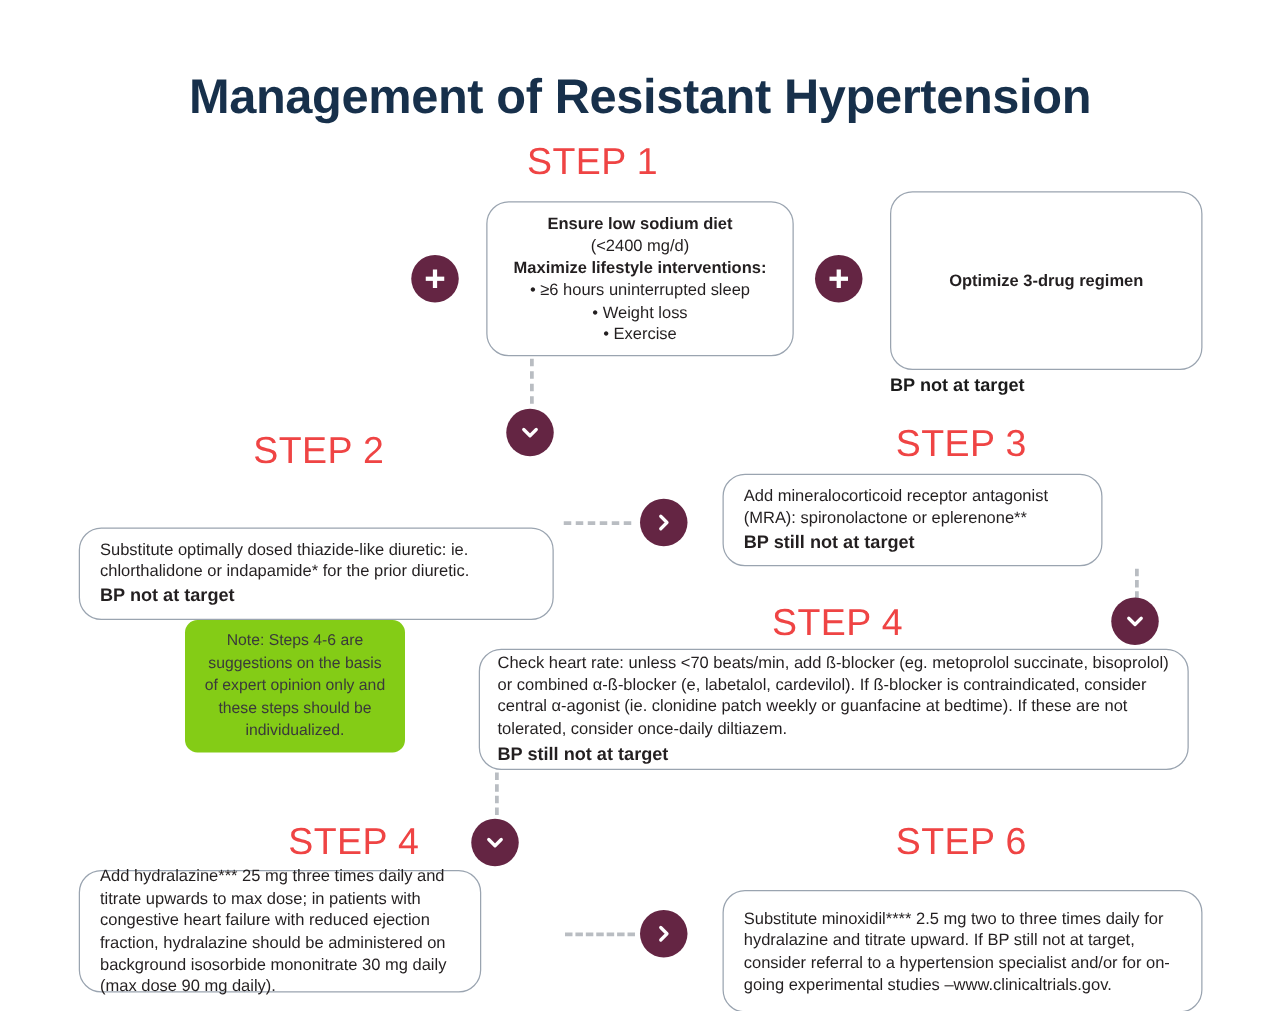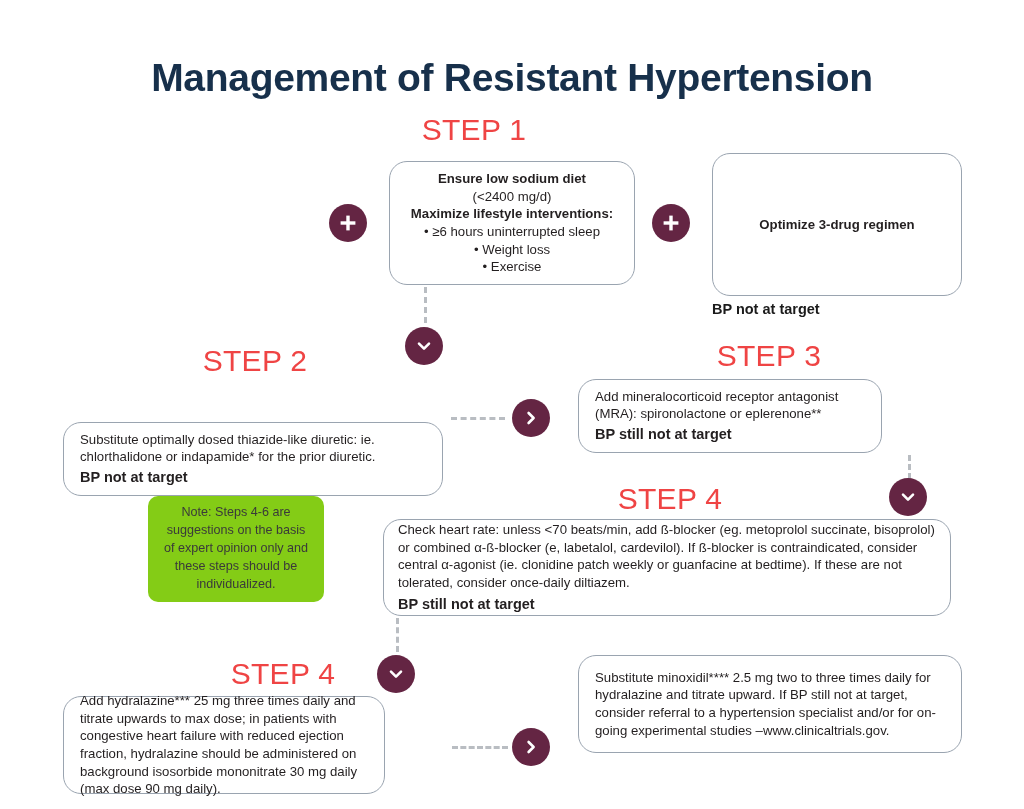--- a/index.html
+++ b/index.html
@@ -156,17 +156,17 @@
 
   <div class="dash-h" style="left:452px;top:746px;width:56px;"></div>
   <div class="badge" style="left:512px;top:728px;">
     <svg width="18" height="18" viewBox="0 0 18 18">
       <path d="M6.6 4 L11.6 9 L6.6 14" fill="none" stroke="#ffffff" stroke-width="2.6" stroke-linecap="round" stroke-linejoin="round"></path>
     </svg>
   </div>
 
   <div class="step-head" style="left:664px;top:657px;width:210px;">STEP 6</div>
 
-  <div class="box" style="left:578px;top:655px;width:384px;height:98px;padding:8px 16px;">
+  <div class="box" style="left:578px;top:712px;width:384px;height:98px;padding:8px 16px;">
     <p class="l">Substitute minoxidil**** 2.5 mg two to three times daily for hydralazine and titrate upward. If BP still not at target, consider referral to a hypertension specialist and/or for on-going experimental studies –www.clinicaltrials.gov.</p>
   </div>
 
 </div>
 
 </body></html>

